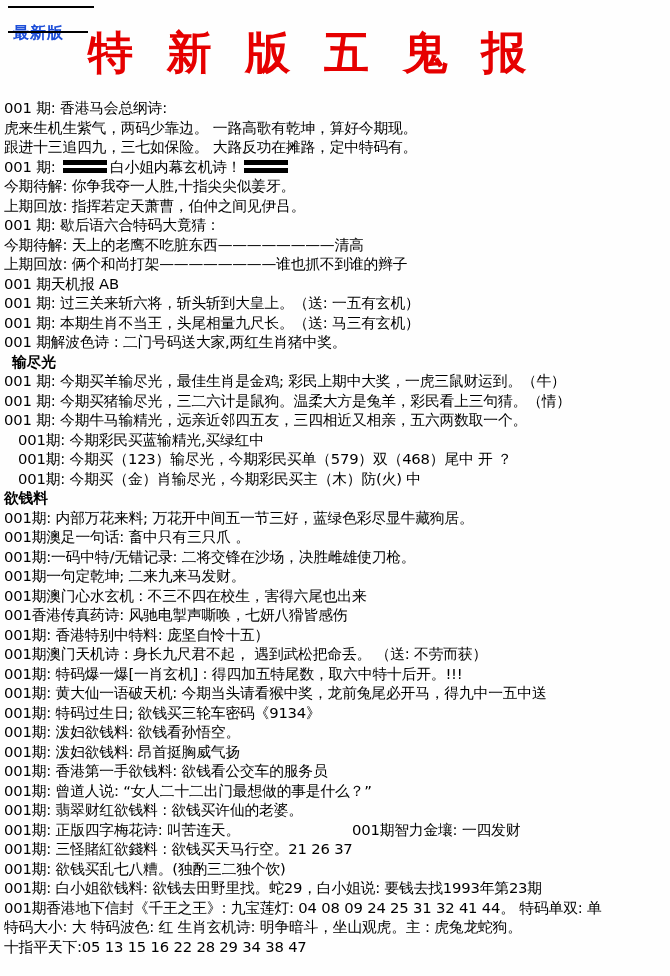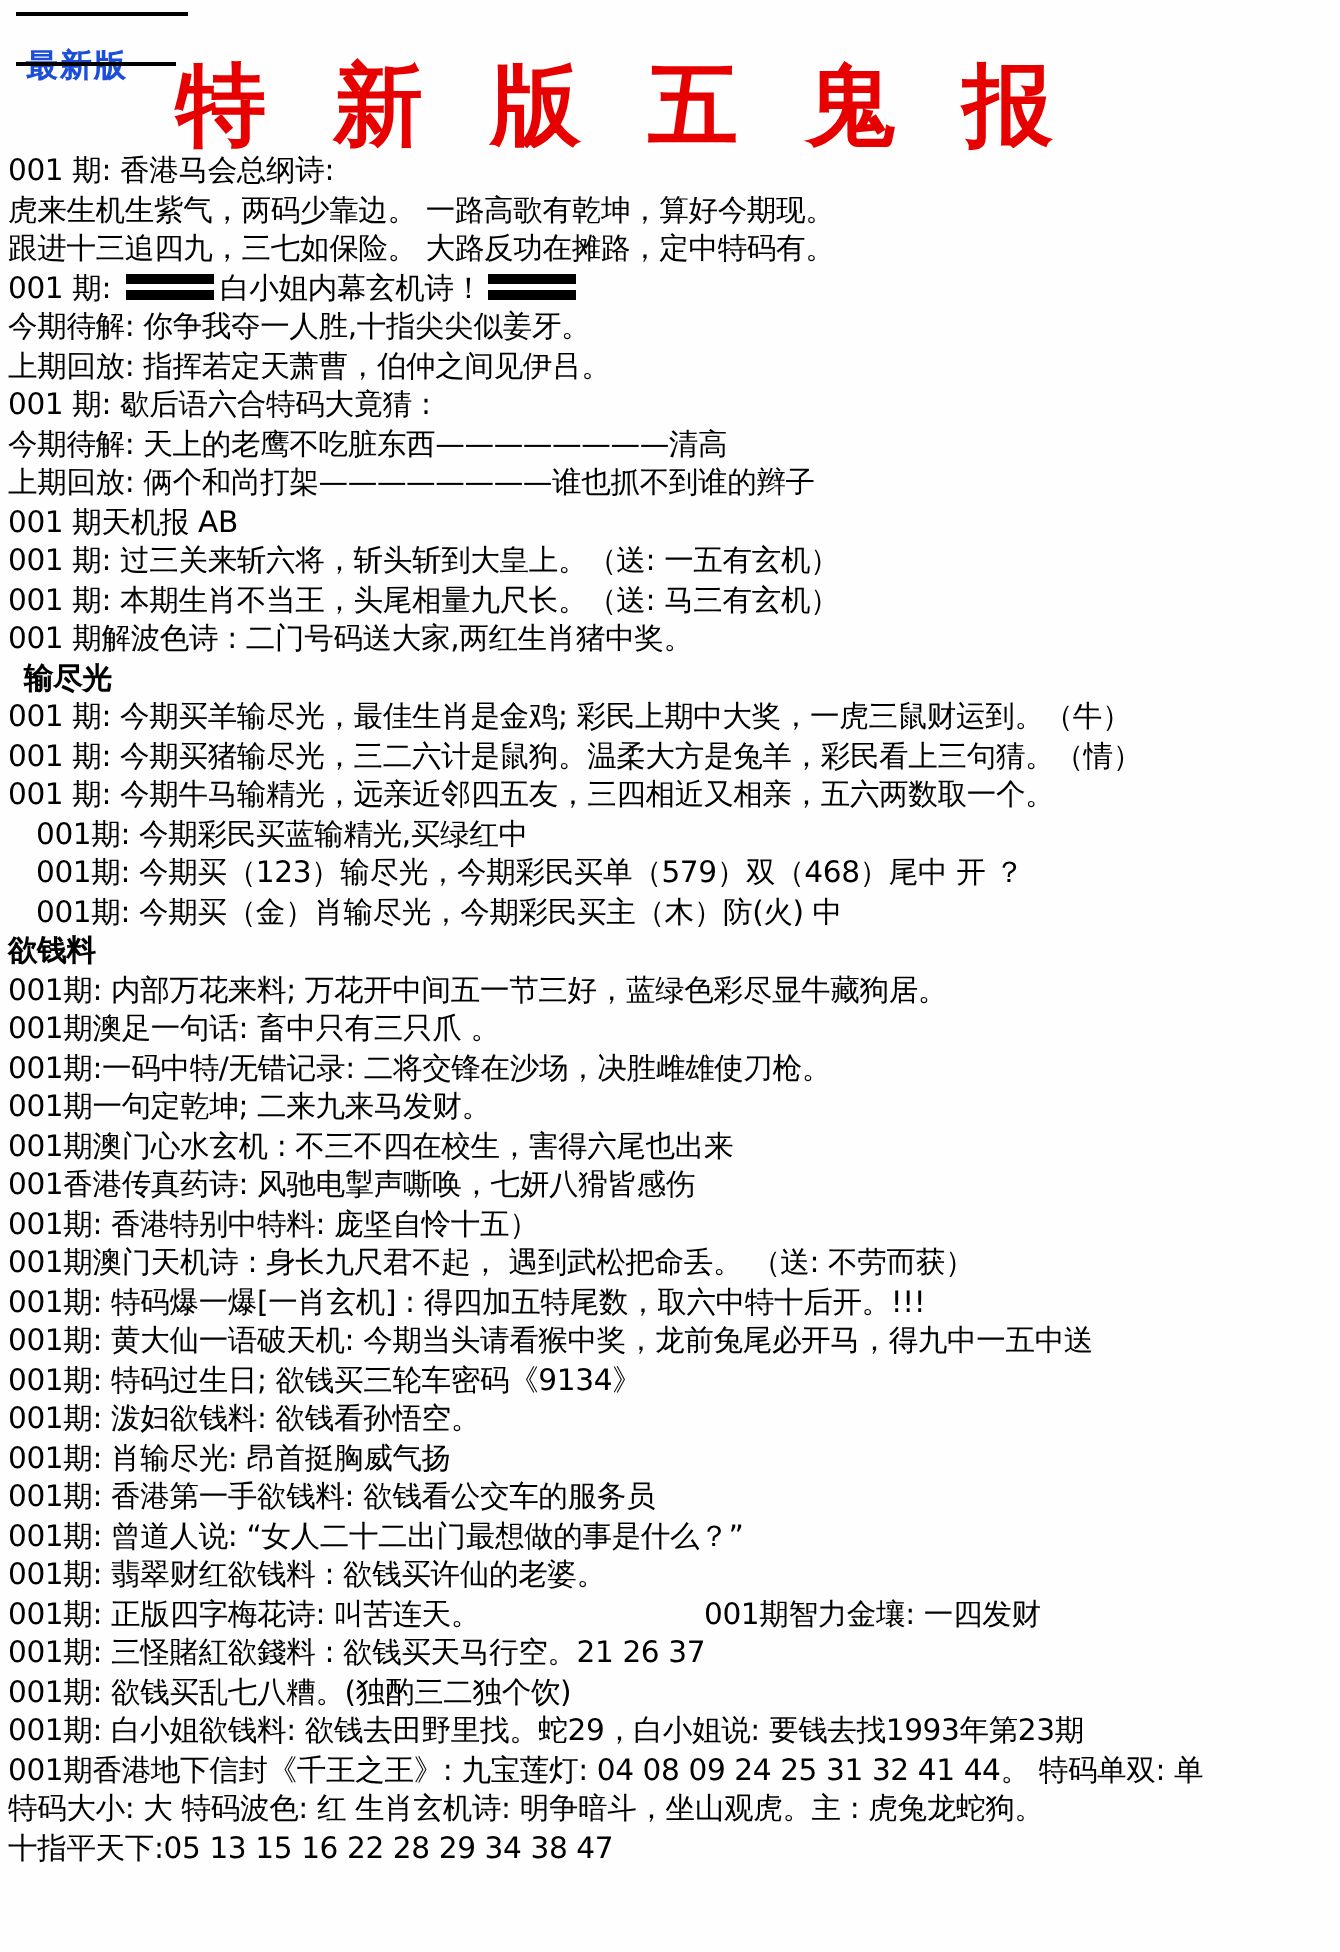--- a/index.html
+++ b/index.html
@@ -20,21 +20,21 @@
     color:#1d4ed8;font-weight:bold;font-size:16px;line-height:18px;
     letter-spacing:1px;
   }
   .main-title{
     position:absolute;left:88px;top:28px;
     color:#e60000;font-weight:bold;font-size:45px;line-height:50px;
     font-family:"DejaVu Serif",serif;
     letter-spacing:9px;white-space:nowrap;
   }
   
-  .content{position:absolute;left:4px;top:76px;width:664px;}
+  .content{position:absolute;left:4px;top:98px;width:664px;}
   .line{
     height:19.5px;line-height:19.5px;
     font-size:14.8px;white-space:nowrap;letter-spacing:-0.2px;
   }
   .line.bold{font-weight:bold;}
   .line.ind8{margin-left:8px;}
   .line.indent{margin-left:14px;}
   .bars{
     display:inline-block;width:44px;height:13px;vertical-align:-1px;
     background:linear-gradient(#000 0 5px,#fff 5px 8px,#000 8px 13px);
@@ -77,21 +77,21 @@
       <div class="line">001期:一码中特/无错记录: 二将交锋在沙场，决胜雌雄使刀枪。</div>
       <div class="line">001期一句定乾坤; 二来九来马发财。</div>
       <div class="line">001期澳门心水玄机 : 不三不四在校生，害得六尾也出来</div>
       <div class="line">001香港传真药诗: 风驰电掣声嘶唤，七妍八猾皆感伤</div>
       <div class="line">001期: 香港特别中特料: 庞坚自怜十五）</div>
       <div class="line">001期澳门天机诗 : 身长九尺君不起， 遇到武松把命丢。 （送: 不劳而获）</div>
       <div class="line">001期: 特码爆一爆[一肖玄机] : 得四加五特尾数，取六中特十后开。!!!</div>
       <div class="line">001期: 黄大仙一语破天机: 今期当头请看猴中奖，龙前兔尾必开马，得九中一五中送</div>
       <div class="line">001期: 特码过生日; 欲钱买三轮车密码《9134》</div>
       <div class="line">001期: 泼妇欲钱料: 欲钱看孙悟空。</div>
-      <div class="line">001期: 肖输尽光: 昂首挺胸威气扬</div>
+      <div class="line">001期: 泼妇欲钱料: 昂首挺胸威气扬</div>
       <div class="line">001期: 香港第一手欲钱料: 欲钱看公交车的服务员</div>
       <div class="line">001期: 曾道人说: “女人二十二出门最想做的事是什么？”</div>
       <div class="line">001期: 翡翠财红欲钱料 : 欲钱买许仙的老婆。</div>
       <div class="line"><span>001期: 正版四字梅花诗: 叫苦连天。</span><span class="gap"></span><span>001期智力金壤: 一四发财</span></div>
       <div class="line">001期: 三怪賭紅欲錢料 : 欲钱买天马行空。21 26 37</div>
       <div class="line">001期: 欲钱买乱七八糟。(独酌三二独个饮)</div>
       <div class="line">001期: 白小姐欲钱料: 欲钱去田野里找。蛇29，白小姐说: 要钱去找1993年第23期</div>
       <div class="line">001期香港地下信封《千王之王》: 九宝莲灯: 04 08 09 24 25 31 32 41 44。 特码单双: 单</div>
       <div class="line">特码大小: 大  特码波色: 红  生肖玄机诗: 明争暗斗，坐山观虎。主 : 虎兔龙蛇狗。</div>
       <div class="line">十指平天下:05 13 15 16 22 28 29 34 38 47</div>

